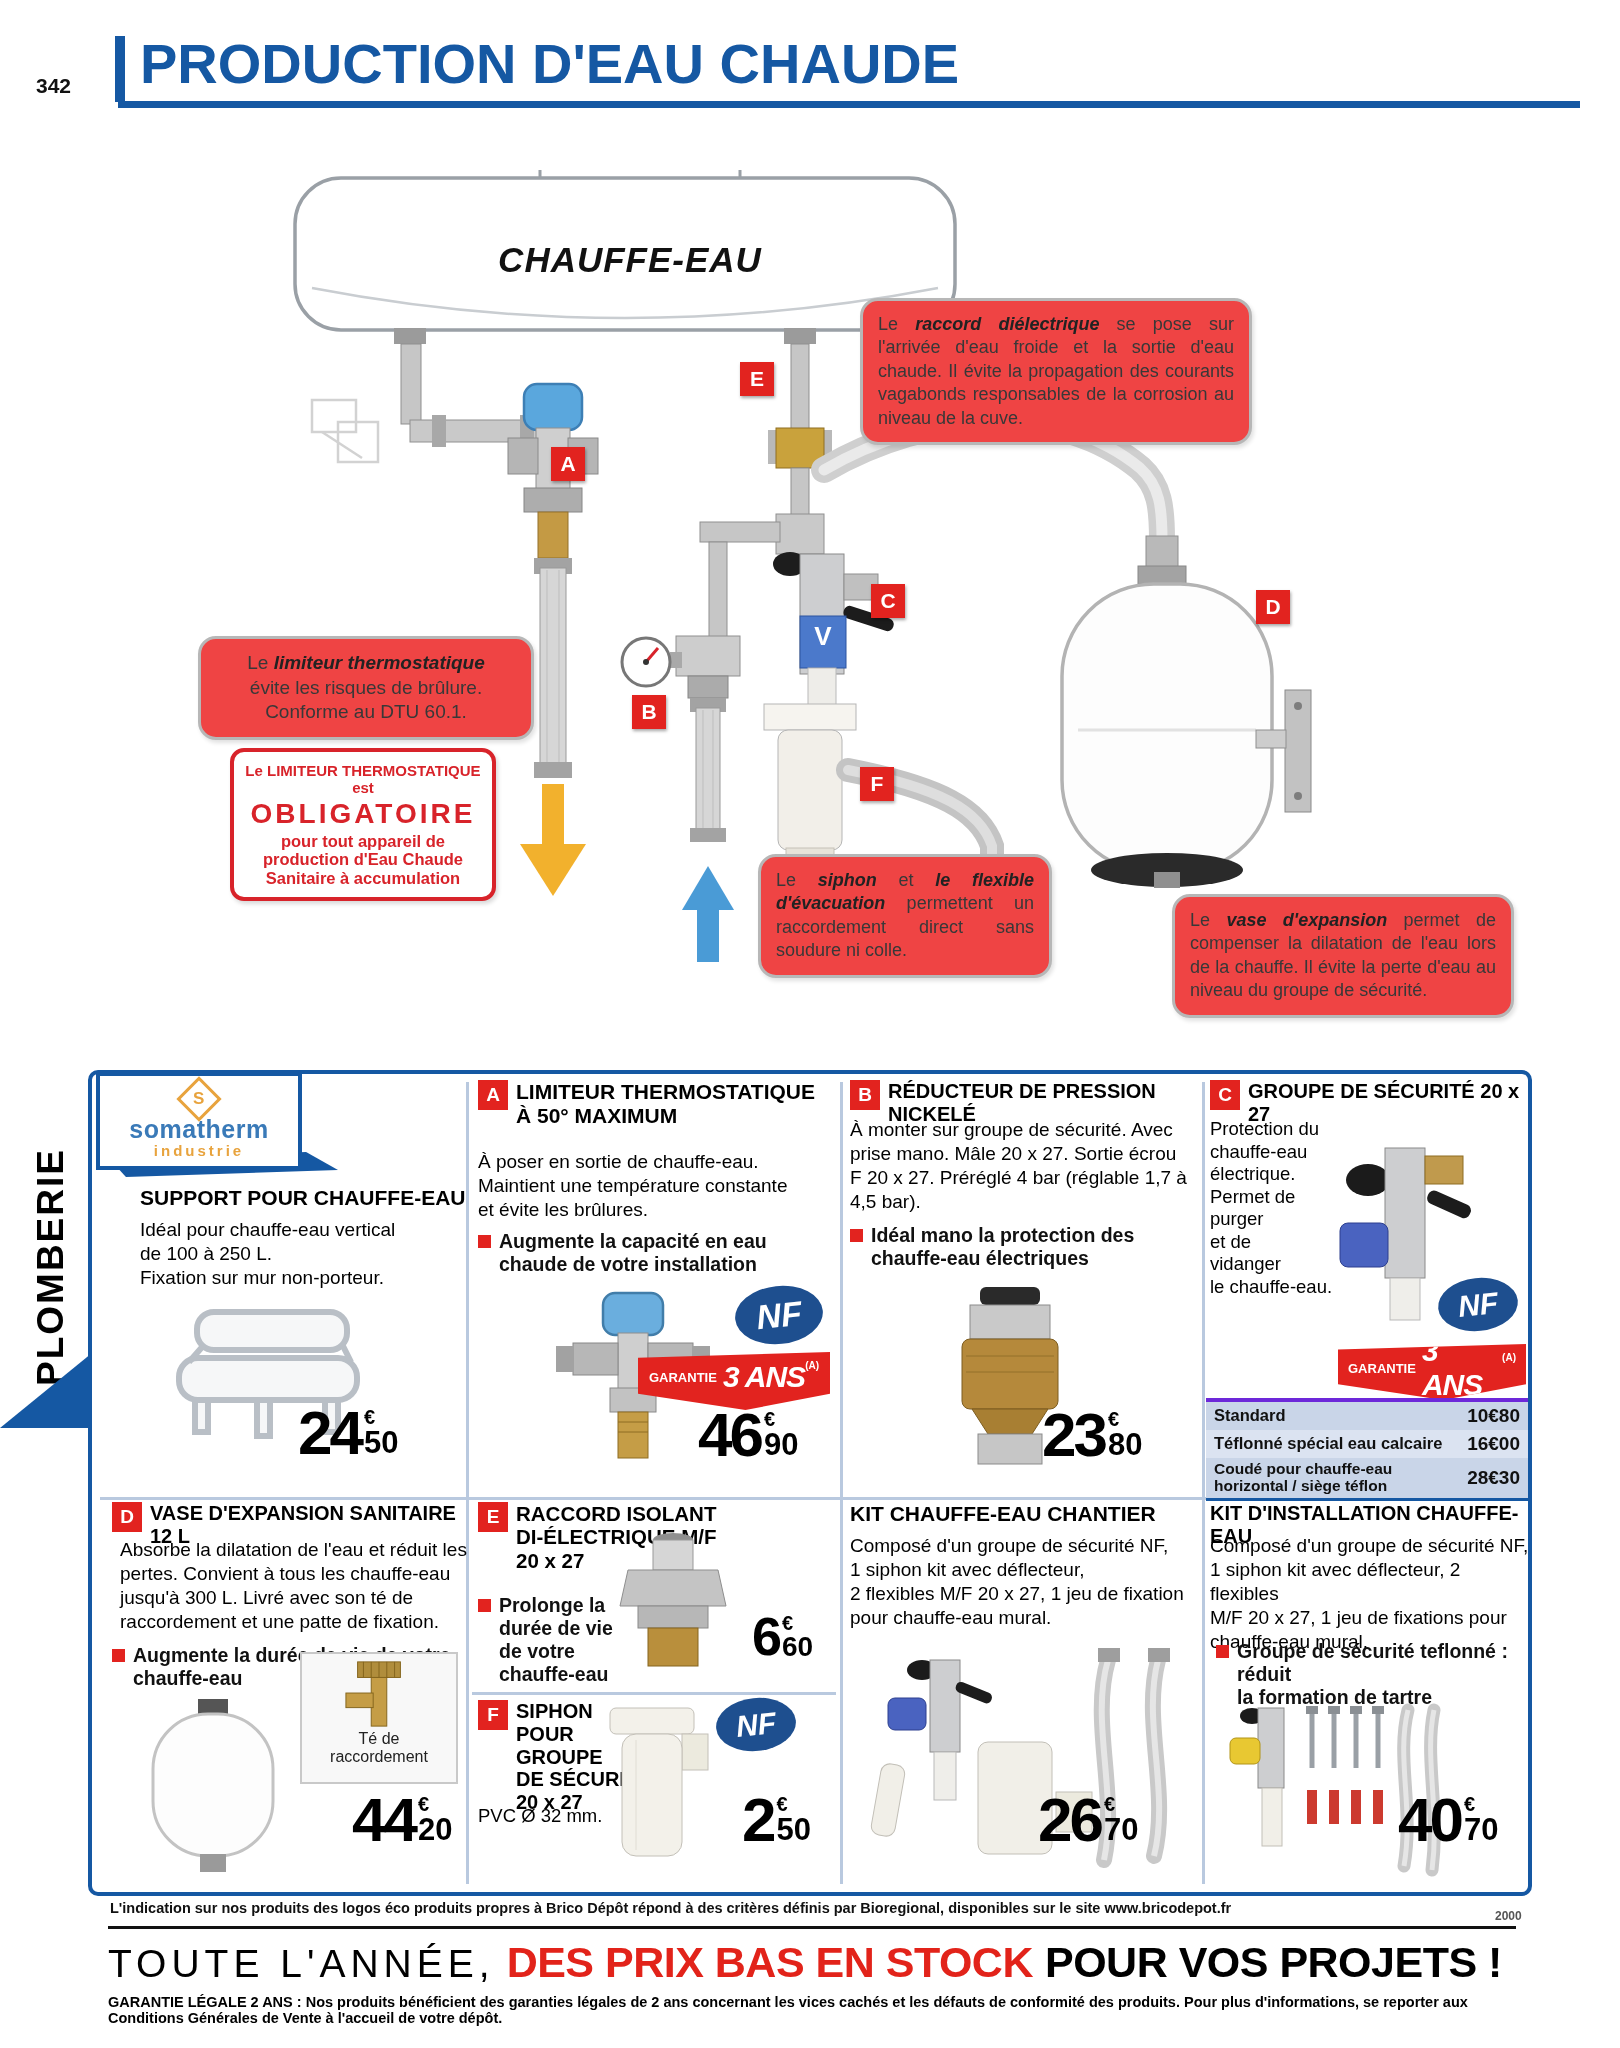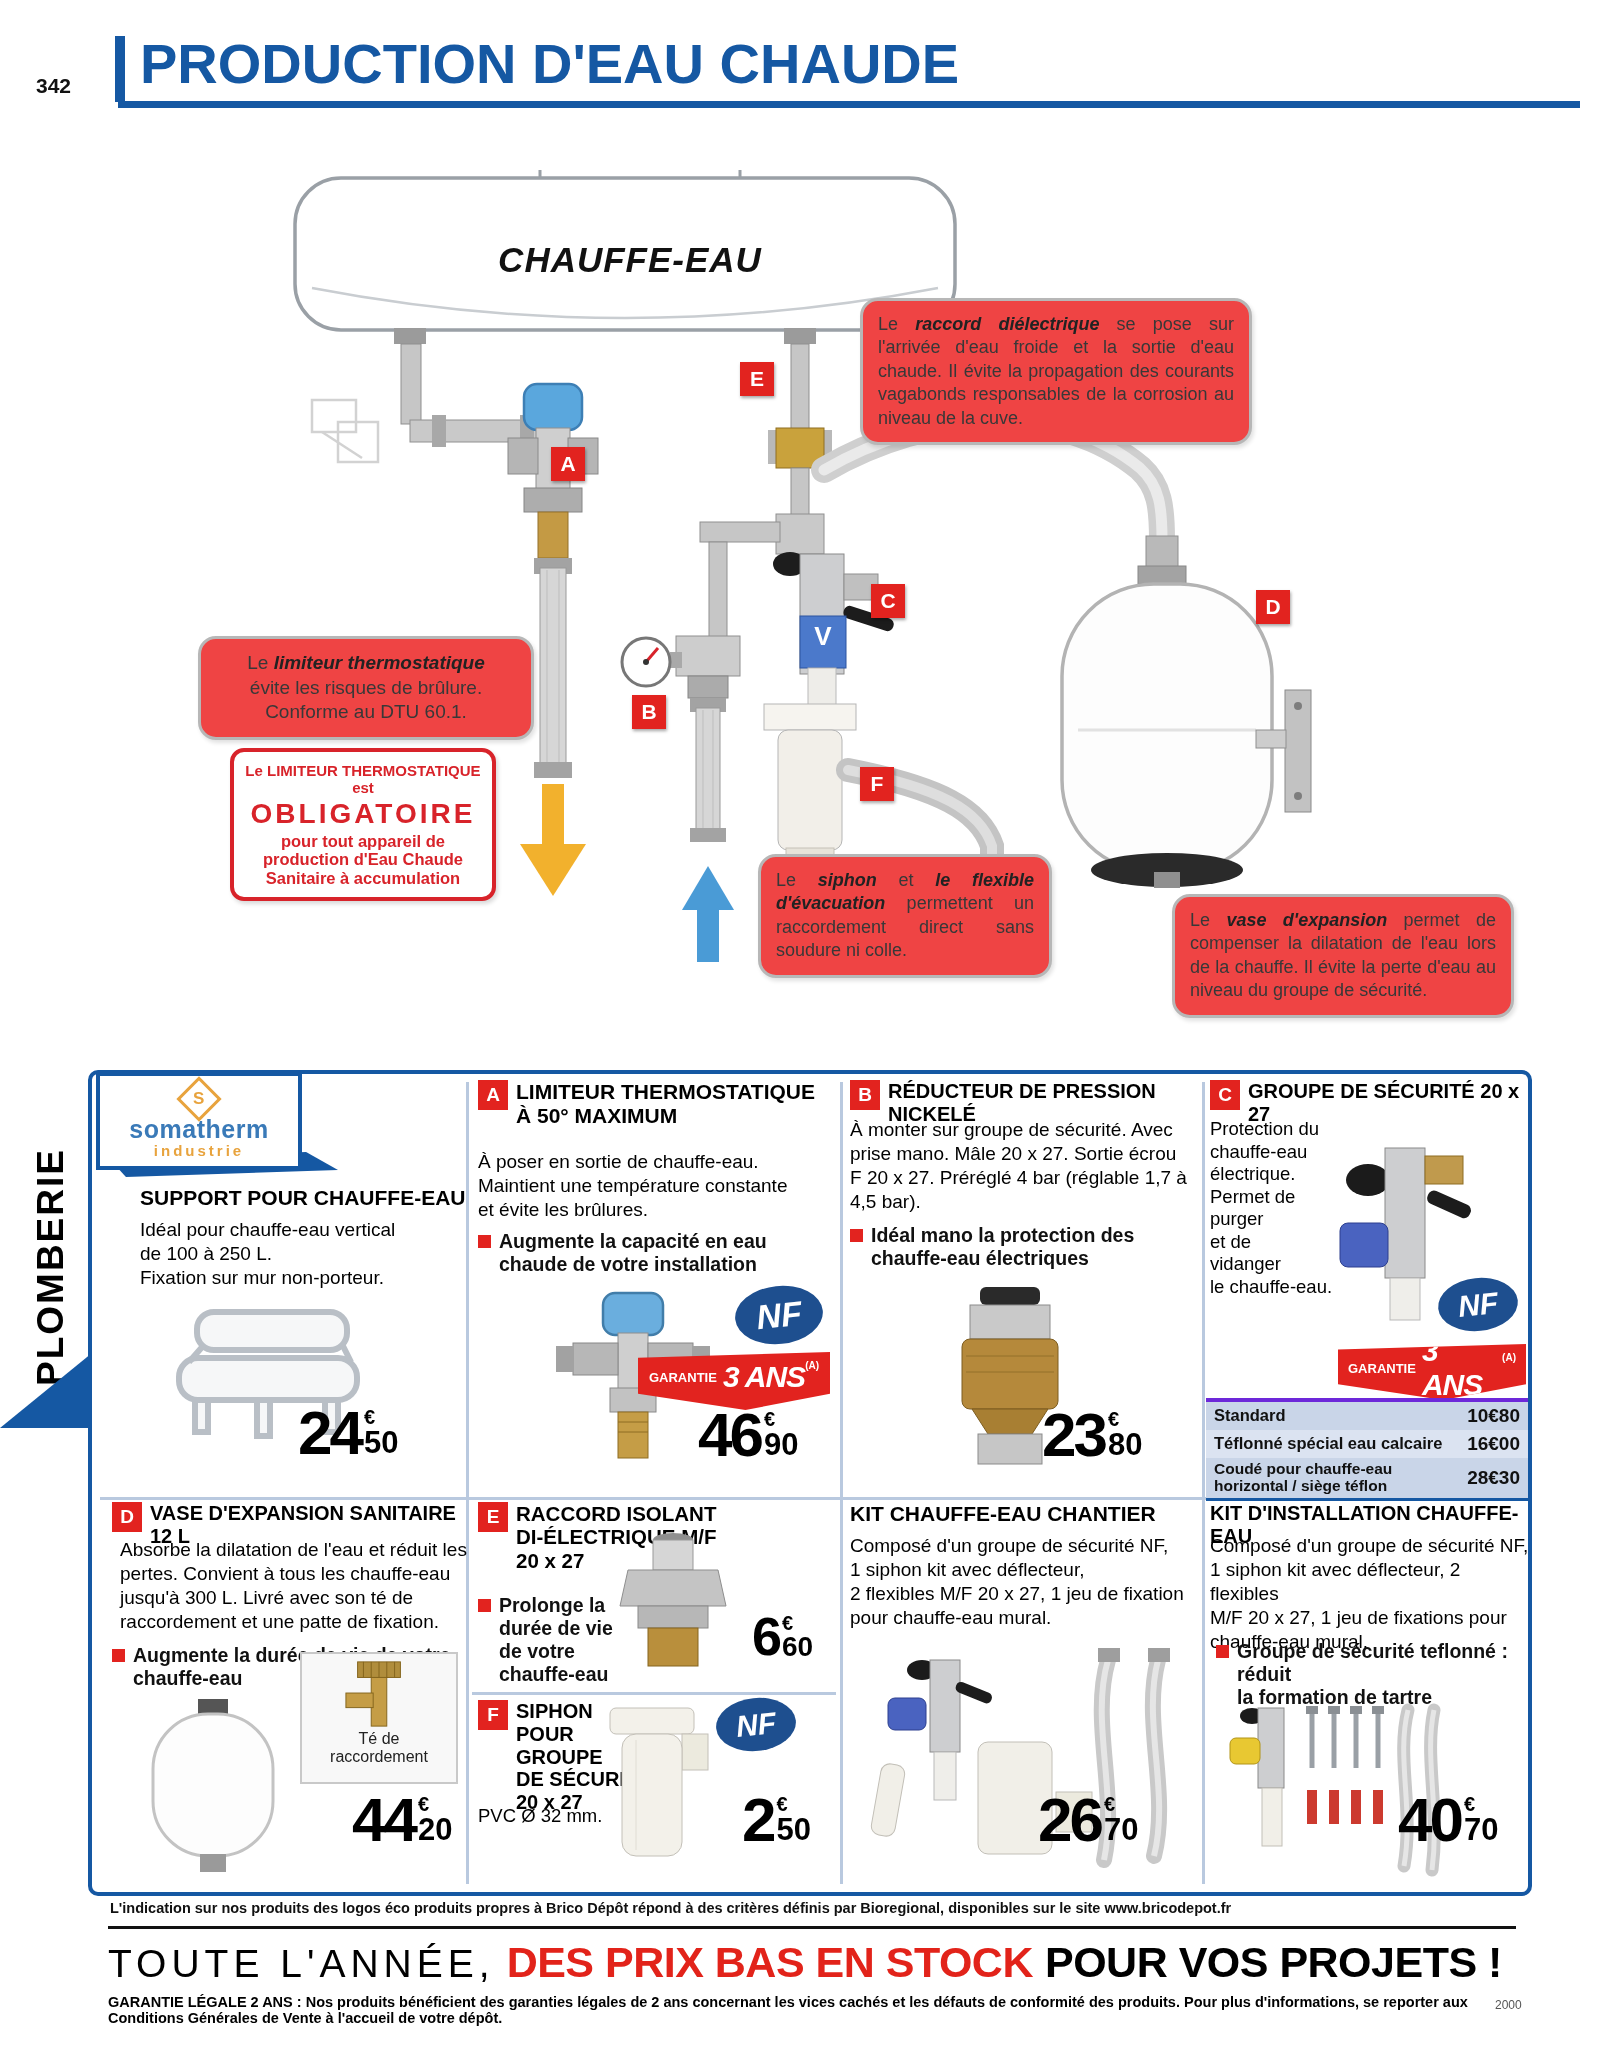--- a/index.html
+++ b/index.html
@@ -582,15 +582,15 @@
   <div class="abs eco-line" style="left:110px;top:1900px;">L'indication sur nos produits des logos éco produits propres à Brico Dépôt répond à des critères définis par Bioregional, disponibles sur le site www.bricodepot.fr</div>
   <div class="abs foot-rule" style="left:108px;top:1926px;width:1408px;"></div>
   <div class="abs big-banner" style="left:108px;top:1938px;">
     <span class="t1">TOUTE L'ANNÉE,</span>
     <span class="t2">DES PRIX BAS EN STOCK</span>
     <span class="t3">POUR VOS PROJETS !</span>
   </div>
   <div class="abs legal" style="left:108px;top:1994px;width:1380px;">
     <span class="lab">GARANTIE LÉGALE 2 ANS :</span><span class="txt"> Nos produits bénéficient des garanties légales de 2 ans concernant les vices cachés et les défauts de conformité des produits. Pour plus d'informations, se reporter aux Conditions Générales de Vente à l'accueil de votre dépôt.</span>
   </div>
-  <div class="abs year" style="left:1495px;top:1998px;">2000</div>
+  <div class="abs year" style="left:1495px;top:1909px;font-weight:bold;">2000</div>
 
 </div>
 
 </body></html>

